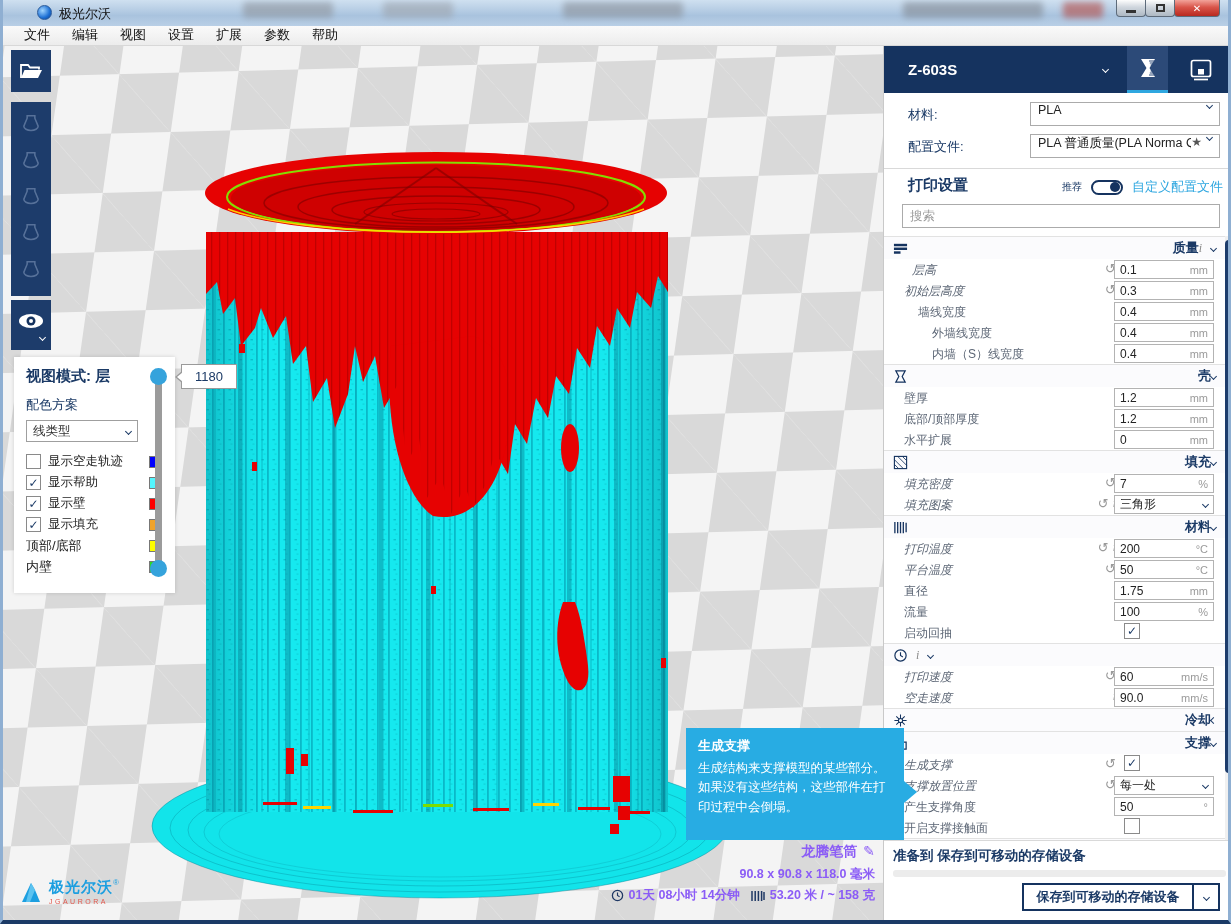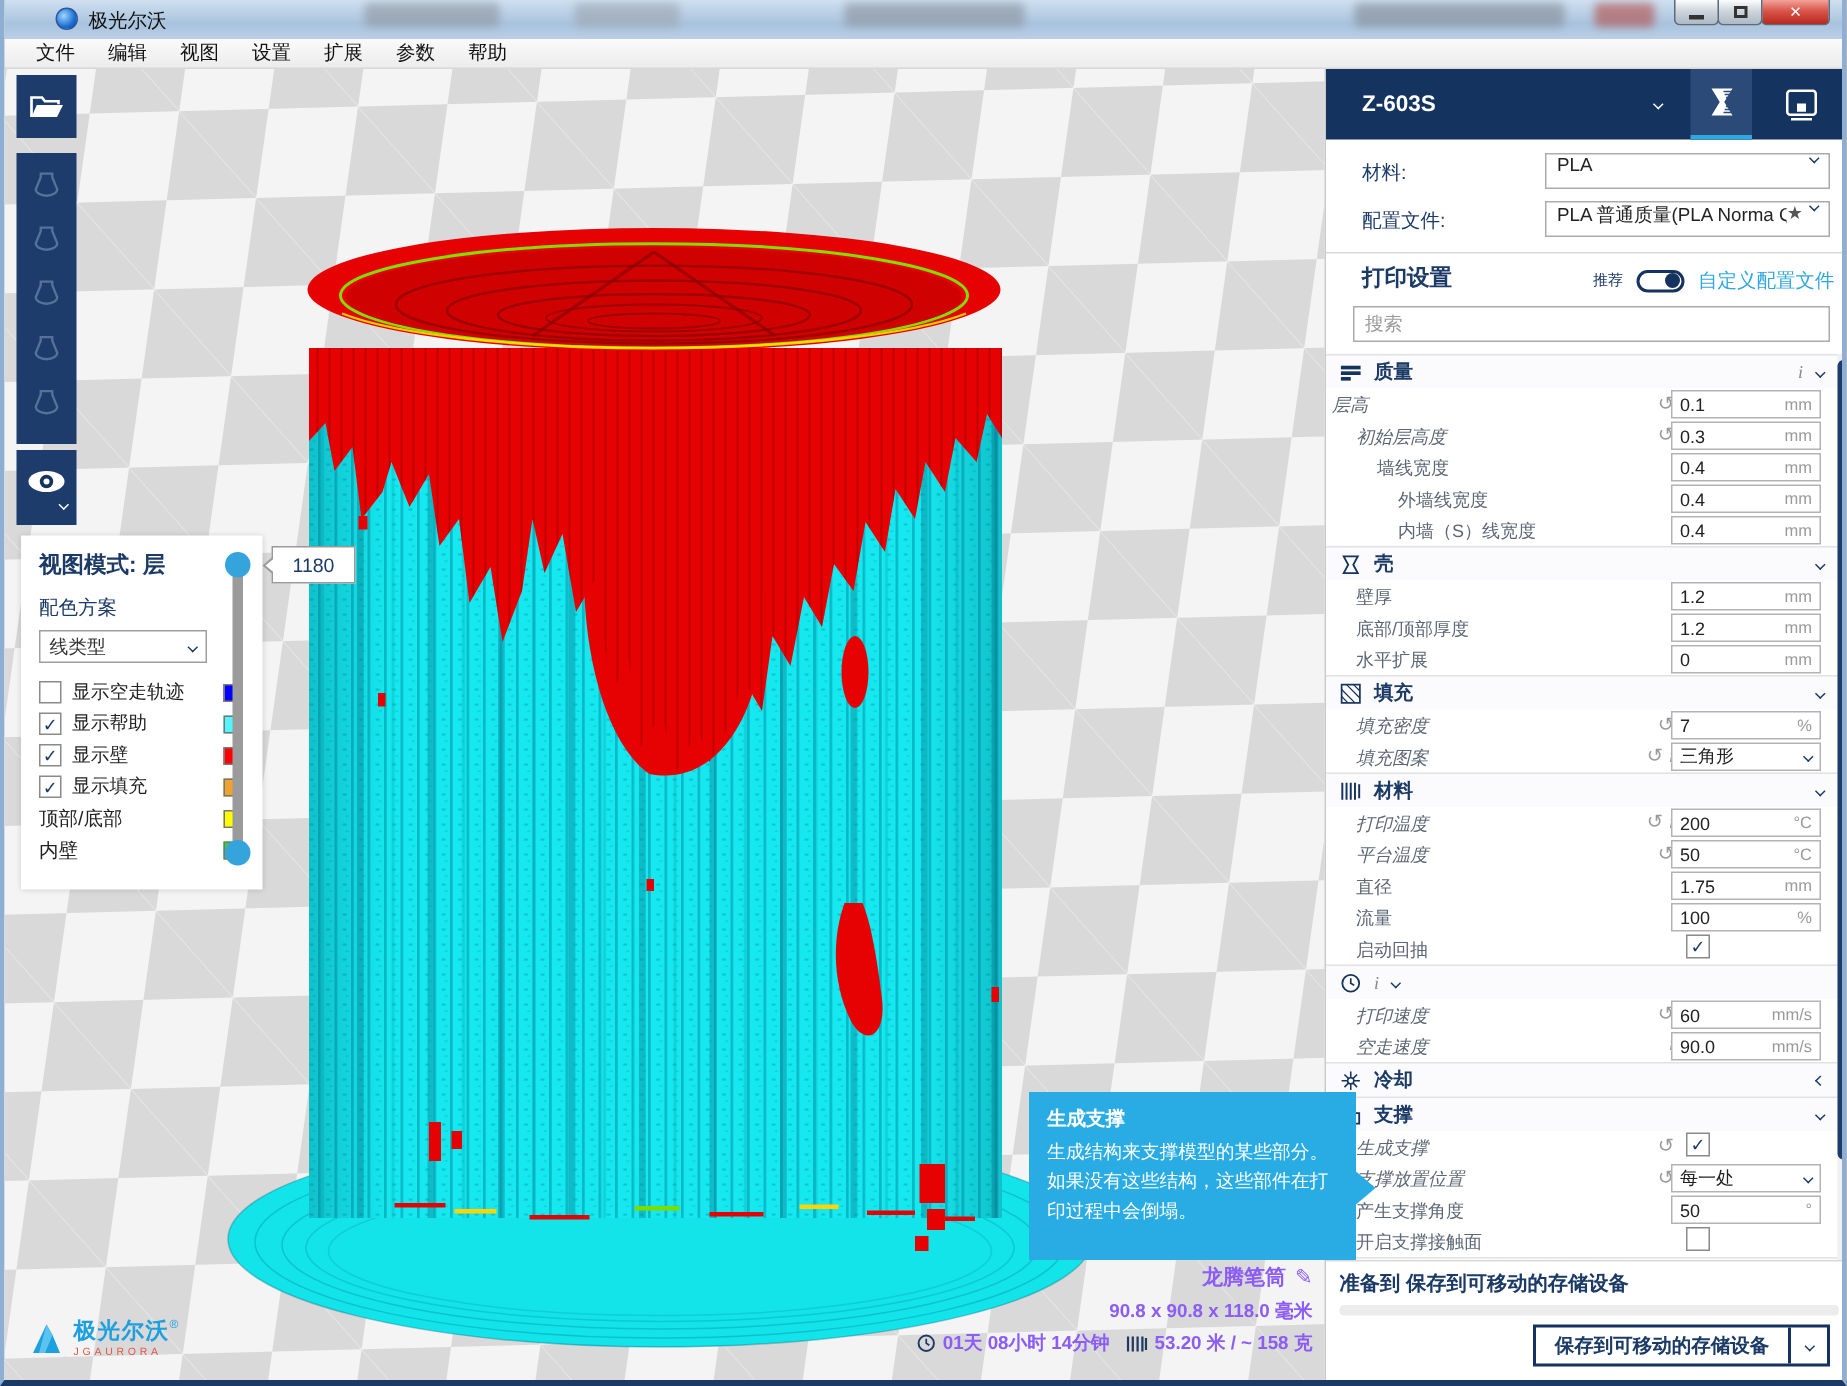--- a/index.html
+++ b/index.html
@@ -99,21 +99,21 @@
   .ps-right { position:absolute; right:12px; top:4px; display:flex; align-items:center; gap:9px; }
   .rec-label { font-size:10px; color:#1b3a66; }
   .toggle { width:32px; height:15px; border:2px solid #15335f; border-radius:9px; position:relative; cursor:pointer; }
   .toggle .knob { position:absolute; right:1px; top:0.5px; width:10px; height:10px; border-radius:50%; background:#15335f; }
   .custom-link { font-size:13px; color:#2fa7e0; cursor:pointer; }
   .search-box { position:absolute; left:18px; top:158px; width:318px; height:24px; border:1px solid #ababab; font-size:12.5px; padding:0 7px; color:#333; }
   .search-box::placeholder { color:#9a9a9a; }
   .slist { position:absolute; left:0; top:190px; width:344px; height:604px; overflow:hidden; }
   .sec-h { position:relative; height:23px; border-top:1px solid #e2e2e2; background:#fbfbfd; display:flex; align-items:center; padding-left:9px; cursor:pointer; }
   .sec-ic { width:16px; height:16px; margin-right:7px; display:flex; align-items:center; }
-  .sec-lb { font-size:13px; font-weight:bold; color:#1b3a66; flex:1; }
+  .sec-lb { font-size:13px; font-weight:bold; color:#1b3a66; flex:1;text-align:right; }
   .sec-r { display:flex; align-items:center; gap:9px; margin-right:12px; color:#1b3a66; }
   .info-i { font-family:"Liberation Serif","DejaVu Serif",serif; font-style:italic; font-size:12px; color:#8a8a8a; }
   .set-row { position:relative; height:21px; }
   .set-lb { position:absolute; top:3px; font-size:12px; color:#5c6675; white-space:nowrap; }
   .set-lb.chg { font-style:italic; }
   .row-ics { position:absolute; right:112px; top:2px; display:flex; gap:4px; align-items:center; }
   .undo-ic { font-size:13px; color:#9a9a9a; cursor:pointer; }
   .vbox { position:absolute; right:14px; top:1px; width:100px; height:19px; border:1px solid #b3b3b3; background:#fff; display:flex; align-items:center; padding:0 5px; cursor:text; }
   .vbox .val { flex:1; font-size:12px; color:#222; }
   .vbox .unit { font-size:11px; color:#9a9a9a; }
@@ -426,21 +426,21 @@
                 <rect x="1" y="11" width="7" height="2.6"></rect>
               </svg>
             </span>
             <span class="sec-lb">质量</span>
             <span class="sec-r">
               <span class="info-i">i</span>
               <i class="chev small"></i>
             </span>
           </div>
           <div class="set-row">
-            <span class="set-lb chg" style="left: 4px;">层高</span>
+            <span class="set-lb chg" style="left: 28px;">层高</span>
             <span class="row-ics">
               <span class="undo-ic">↺</span>
             </span>
             <div class="vbox">
               <span class="val">0.1</span>
               <span class="unit">mm</span>
             </div>
           </div>
           <div class="set-row">
             <span class="set-lb chg" style="left: 20px;">初始层高度</span>

